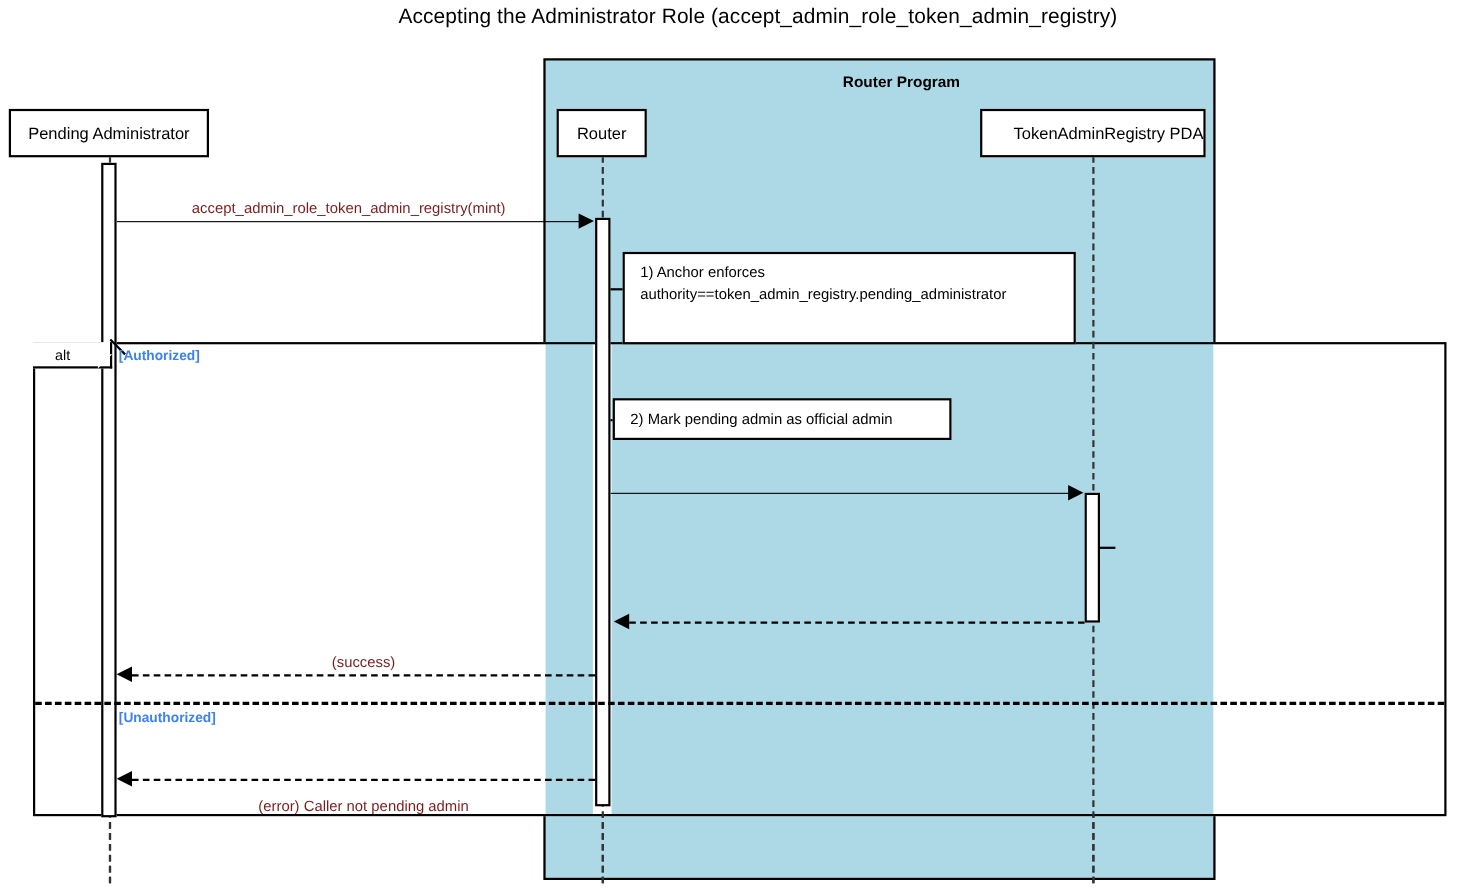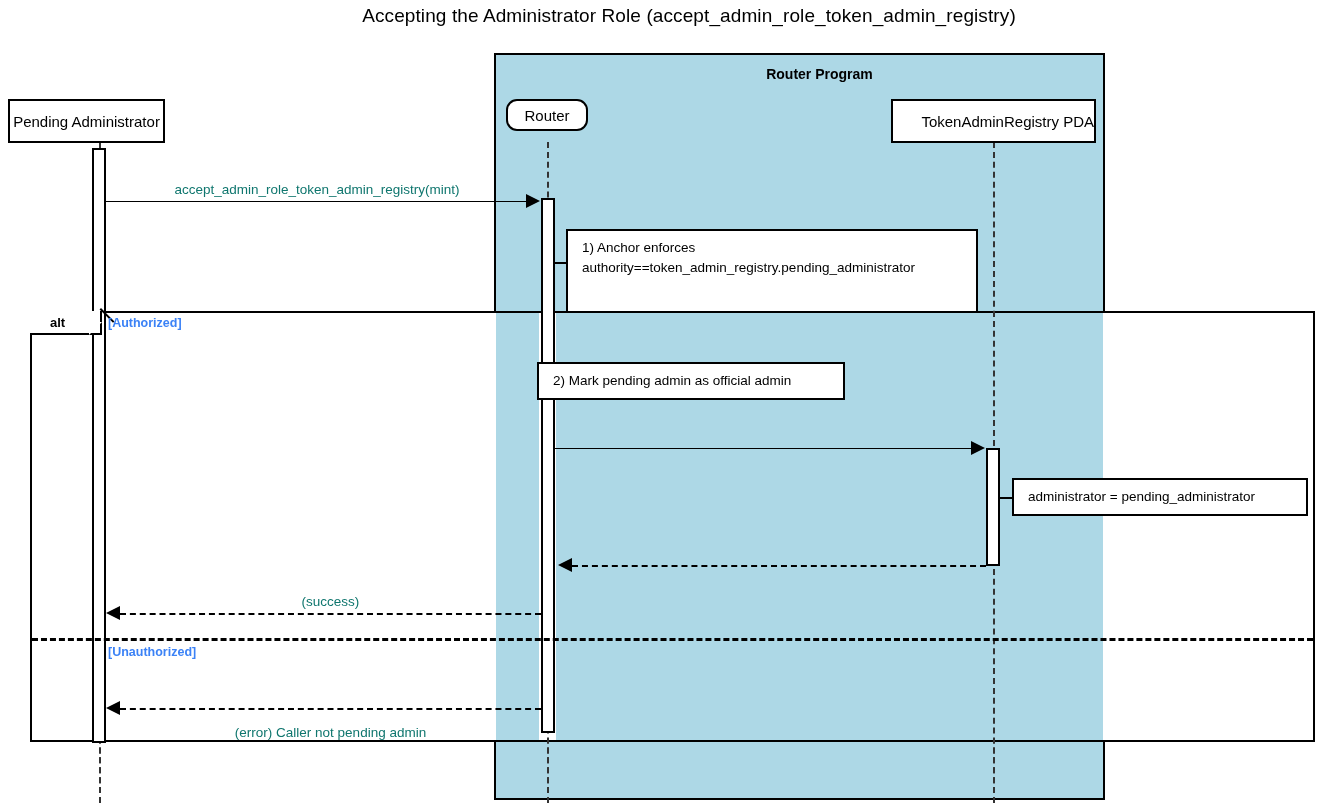--- a/index.html
+++ b/index.html
@@ -105,21 +105,21 @@
     border-left: 14px solid #000000;
   }
   .arrowhead.left {
     border-top: 7px solid transparent;
     border-bottom: 7px solid transparent;
     border-right: 14px solid #000000;
   }
   .msg-label {
     position: absolute;
     font-size: 13.5px;
-    color: #0f766e;
+    color: #7f1d1d;
     white-space: nowrap;
     z-index: 24;
     background: transparent;
   }
   .msg-label.centered {
     text-align: center;
   }
 
   
   .note {
@@ -155,21 +155,21 @@
     z-index: 12;
   }
   .fragment-tag {
     position: absolute;
     background: #ffffff;
     border-right: 2.5px solid #000000;
     border-bottom: 2.5px solid #000000;
     box-sizing: border-box;
     z-index: 28;
     font-size: 13px;
-    font-weight: bold;
+    font-weight: normal;
     color: #000000;
     display: flex;
     align-items: center;
     padding-left: 20px;
   }
   .fragment-tag-notch {
     position: absolute;
     z-index: 28;
     width: 0;
     height: 0;
@@ -219,24 +219,24 @@
 
   <div class="fragment-bg" style="left:30px; top:311px; width:1285px; height:431px;"></div>
 
   <div class="fragment-bg" style="left:496px; top:313px; width:43px; height:427px; background:#ADD8E6;"></div>
   <div class="fragment-bg" style="left:556px; top:313px; width:547px; height:427px; background:#ADD8E6;"></div>
 
   <div class="lifeline" style="left:99px; top:311px; height:492px; z-index:15;"></div>
   <div class="lifeline" style="left:547px; top:311px; height:492px; z-index:15;"></div>
   <div class="lifeline" style="left:993px; top:311px; height:492px; z-index:15;"></div>
 
-  <div class="participant" style="left:8px; top:99px; width:157px; height:44px;">
+  <div class="participant" style="left:8px; top:99px; width:182px; height:44px;">
     <span>Pending Administrator</span>
   </div>
-  <div class="participant" style="left:506px; top:99px; width:82px; height:32px;border-radius:11px;">
+  <div class="participant" style="left:506px; top:99px; width:82px; height:44px;">
     <span>Router</span>
   </div>
   <div class="participant" style="left:891px; top:99px; width:205px; height:44px;justify-content:flex-end;">
     <span>TokenAdminRegistry PDA</span>
   </div>
 
   <div class="activation" style="left:92px; top:148px; width:14px; height:595px;"></div>
   <div class="activation" style="left:541px; top:198px; width:14px; height:535px;"></div>
   <div class="activation" style="left:986px; top:448px; width:14px; height:118px;"></div>
 
@@ -249,27 +249,26 @@
 authority==token_admin_registry.pending_administrator</div>
 
   <div class="fragment" style="left:30px; top:311px; width:1285px; height:431px;"></div>
   <div class="fragment-tag" style="left:30px; top:311px; width:72px; height:24px;">
     <span>alt</span>
   </div>
   <div class="fragment-tag-notch" style="left:89px; top:322px;"></div>
   <div class="guard" style="left:108px; top:316px;">[Authorized]</div>
 
   <div class="note-stub" style="left:555px; top:381px; width:15px;"></div>
-  <div class="note" style="left:537px; top:362px; width:308px; height:38px;">2) Mark pending admin as official admin</div>
+  <div class="note" style="left:557px; top:362px; width:308px; height:38px;">2) Mark pending admin as official admin</div>
 
   <div class="msg-line solid" style="left:555px; top:448px; width:418px;"></div>
   <div class="arrowhead right" style="left:971px; top:441px;"></div>
 
   <div class="note-stub" style="left:1000px; top:497px; width:14px;"></div>
-  <div class="note" style="left:1012px; top:478px; width:296px; height:38px;">administrator = pending_administrator</div>
 
   <div class="msg-line dashed" style="left:572px; top:565px; width:414px;"></div>
   <div class="arrowhead left" style="left:558px; top:558px;"></div>
 
   <div class="msg-line dashed" style="left:120px; top:613px; width:421px;"></div>
   <div class="arrowhead left" style="left:106px; top:606px;"></div>
   <div class="msg-label centered" style="left:120px; top:594px; width:421px;">(success)</div>
 
   <div class="fragment-divider" style="left:32px; top:638px; width:1281px;"></div>
   <div class="guard" style="left:108px; top:645px;">[Unauthorized]</div>

